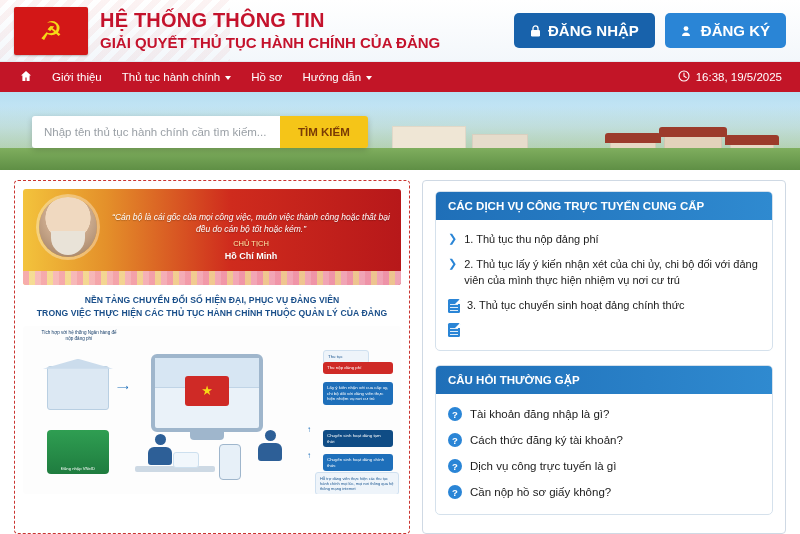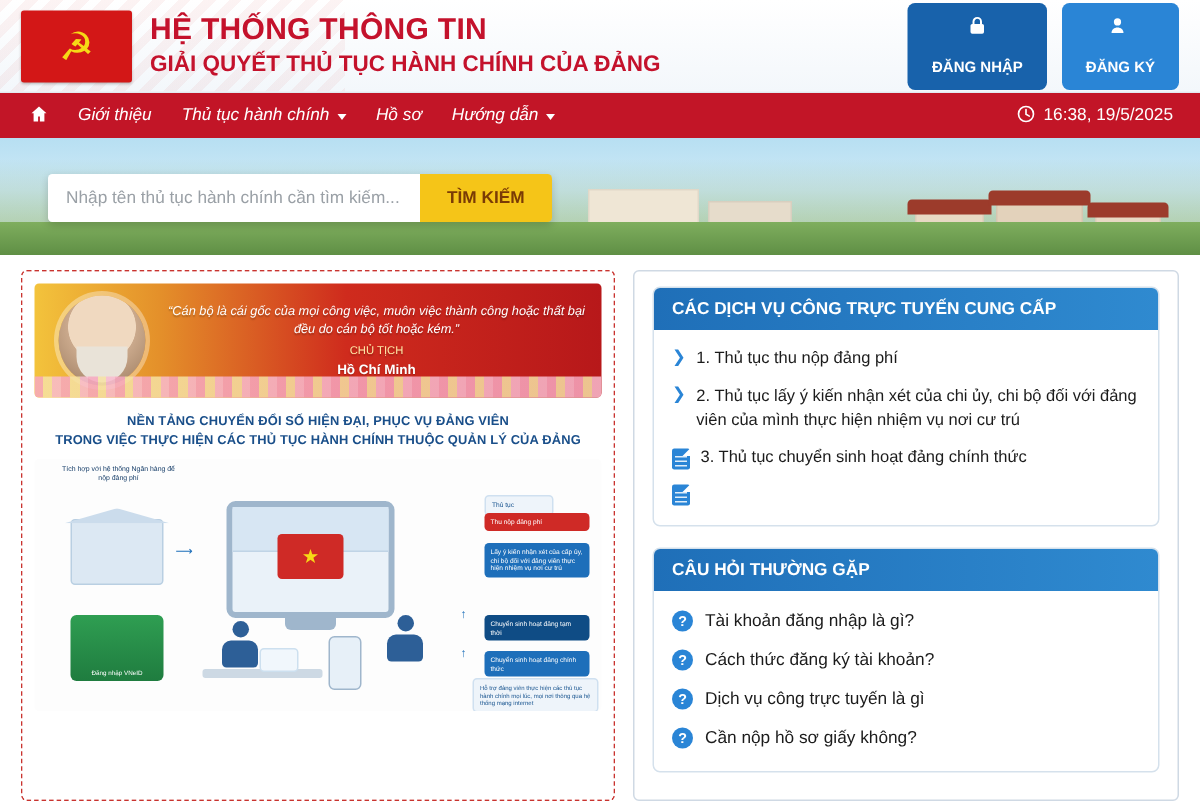--- a/index.html
+++ b/index.html
@@ -61,30 +61,29 @@
     font-weight: bold;
     margin-top: 3px;
   }
   .header-actions {
     margin-left: auto;
     display: flex;
     gap: 10px;
     z-index: 2;
   }
   .btn-auth {
-    display: flex; align-items: center; gap: 17px;
+    display: flex; align-items: center; gap: 7px;
     border: none;
     color: #fff;
-    font-size: 10px;
+    font-size: 15px;
     font-weight: bold;
     padding: 9px 16px;
     border-radius: 5px;
     cursor: pointer;
     font-family: "Liberation Sans", sans-serif;
-    flex-direction: column;
   }
   .btn-login { background: #1862ab; }
   .btn-register { background: #2a85d6; }
   .btn-auth svg { display: block; }
 
   
   .nav {
     height: 30px;
     background: #c21527;
     display: flex;
@@ -93,21 +92,20 @@
     color: #fff;
     font-size: 11.5px;
     position: relative;
   }
   .nav-item {
     display: flex; align-items: center; gap: 5px;
     padding: 0 10px;
     height: 100%;
     cursor: pointer;
     white-space: nowrap;
-    font-style: italic;
   }
   .caret {
     width: 0; height: 0;
     border-left: 3.5px solid transparent;
     border-right: 3.5px solid transparent;
     border-top: 4px solid #fff;
     margin-top: 1px;
   }
   .nav-clock {
     margin-left: auto;
@@ -199,21 +197,21 @@
     flex: 1 1 auto;
     border: 1px solid #cfd9e4;
     border-radius: 4px;
     background: #fff;
     padding: 10px 12px;
     overflow: hidden;
   }
 
   
   .quote-banner {
-    height: 76px;
+    height: 96px;
     border-radius: 3px;
     background: linear-gradient(90deg,#f3c33c 0%, #e4902a 22%, #cf2b1d 55%, #b7181a 100%);
     display: flex;
     align-items: center;
     position: relative;
     overflow: hidden;
     padding-left: 88px;
     padding-right: 10px;
   }
   .quote-banner .portrait {

